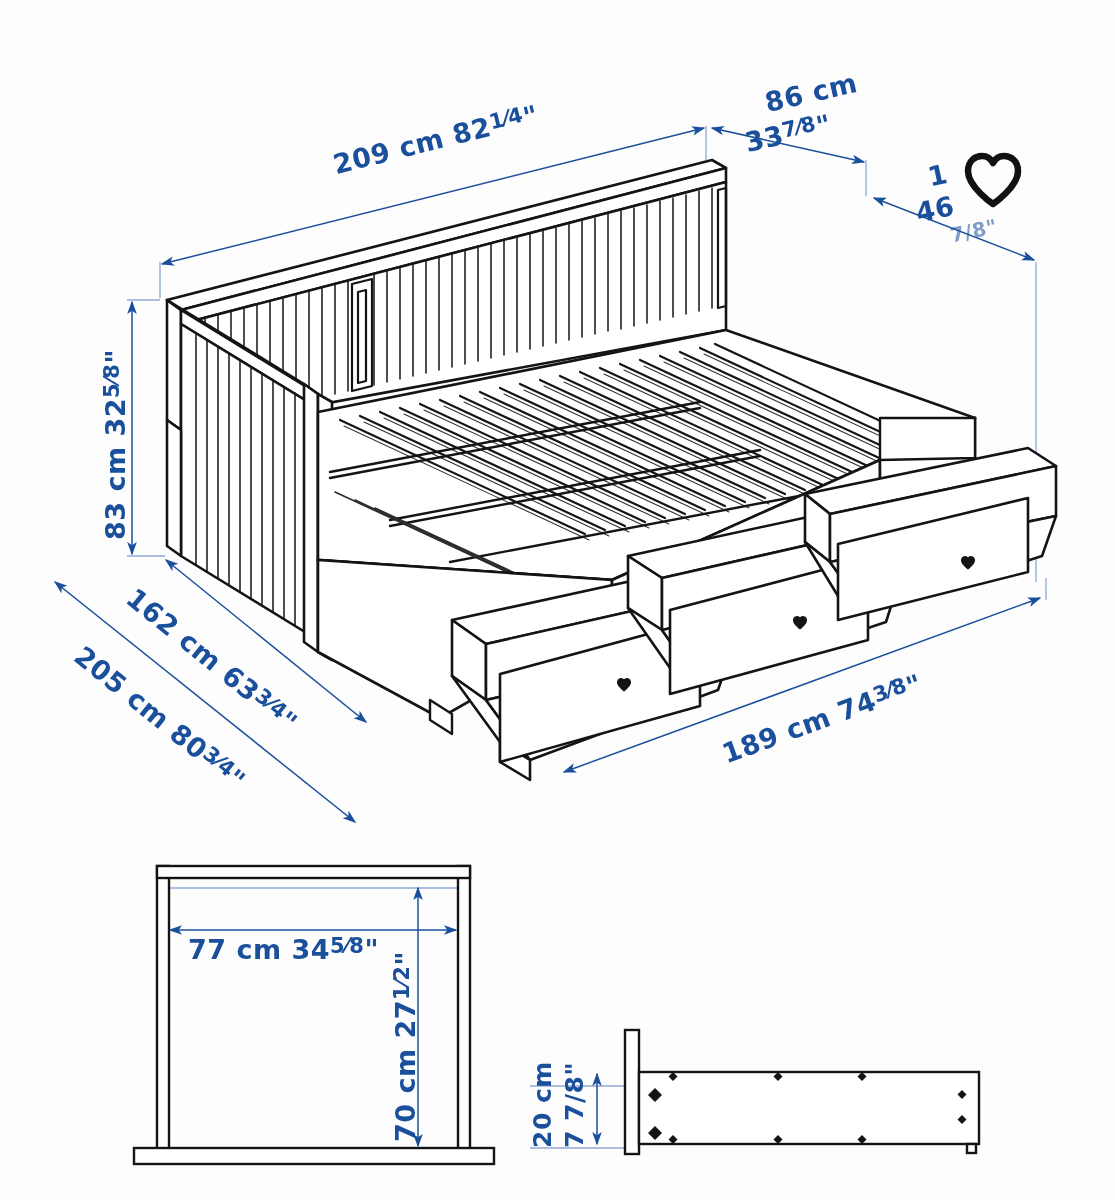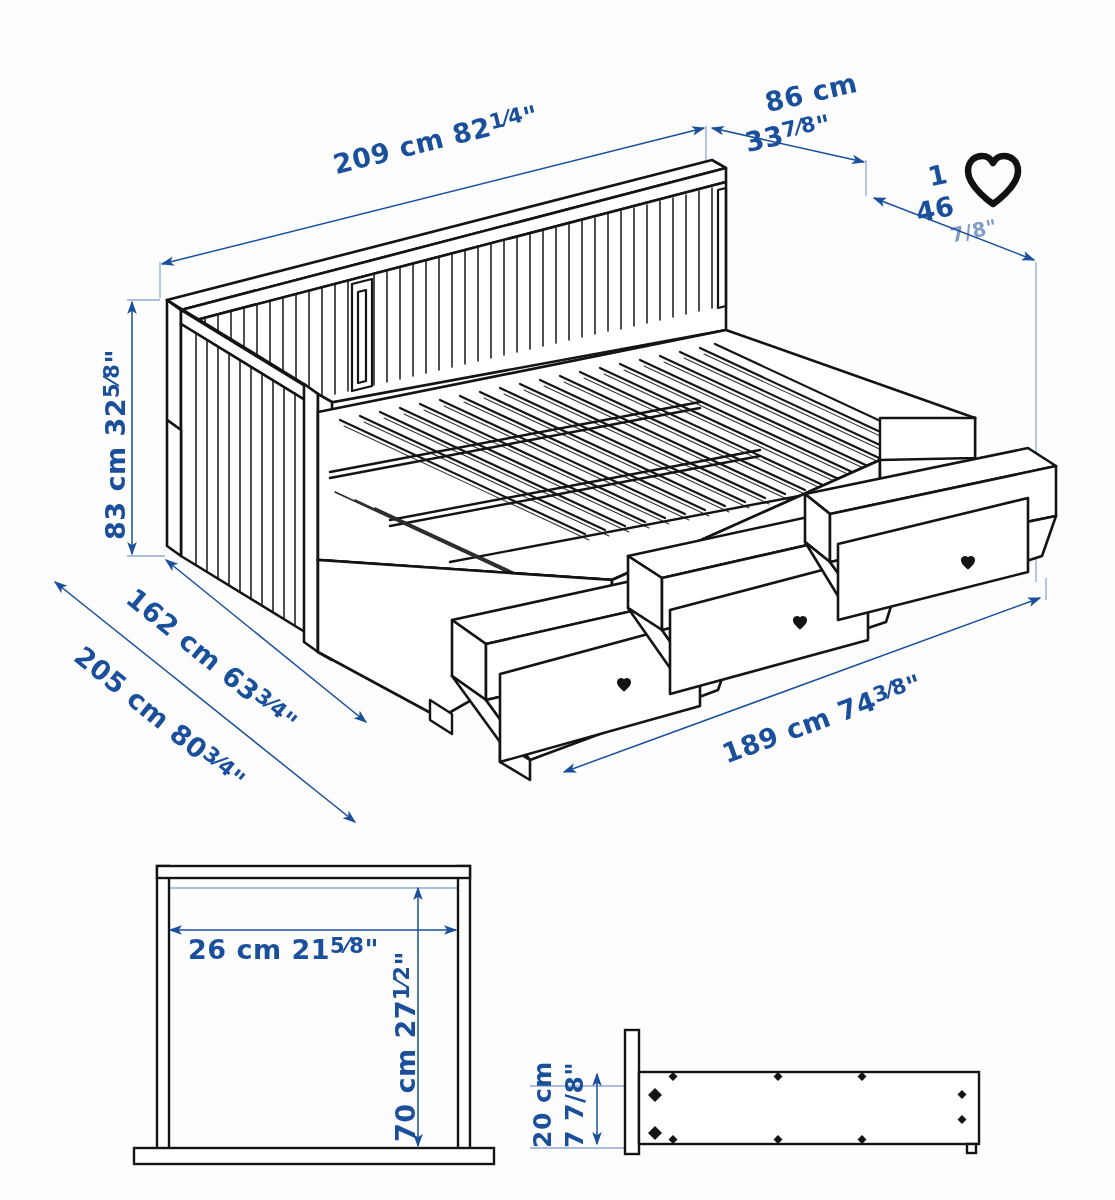--- a/index.html
+++ b/index.html
@@ -371,22 +371,22 @@
     <span>205 cm</span>
     <span>80</span><span class="frac"><span>3</span>⁄<span>4</span></span>"
   </div>
 
   <div class="dim-text" style="left:718px; top:740px; font-size:27px; transform:rotate(-20deg); transform-origin:left top;">
     <span>189 cm</span>
     <span>74</span><span class="frac"><span>3</span>⁄<span>8</span></span>"
   </div>
 
   <div class="dim-text" style="left:188px; top:934px; font-size:27px;">
-    <span>26 cm</span>
-    <span>21</span><span class="frac"><span>5</span>⁄<span>8</span></span>"
+    <span>77 cm</span>
+    <span>34</span><span class="frac"><span>5</span>⁄<span>8</span></span>"
   </div>
 
   <div class="dim-text" style="left:390px; top:1142px; font-size:27px; transform:rotate(-90deg); transform-origin:left top;">
     <span>70 cm</span>
     <span>27</span><span class="frac"><span>1</span>⁄<span>2</span></span>"
   </div>
 
   <div class="dim-text" style="left:528px; top:1148px; font-size:25px; transform:rotate(-90deg); transform-origin:left top;">
     <span>20 cm</span>
   </div>

